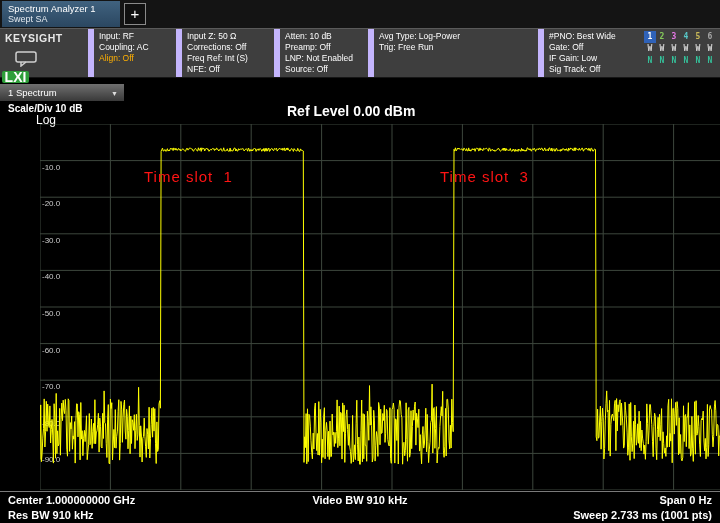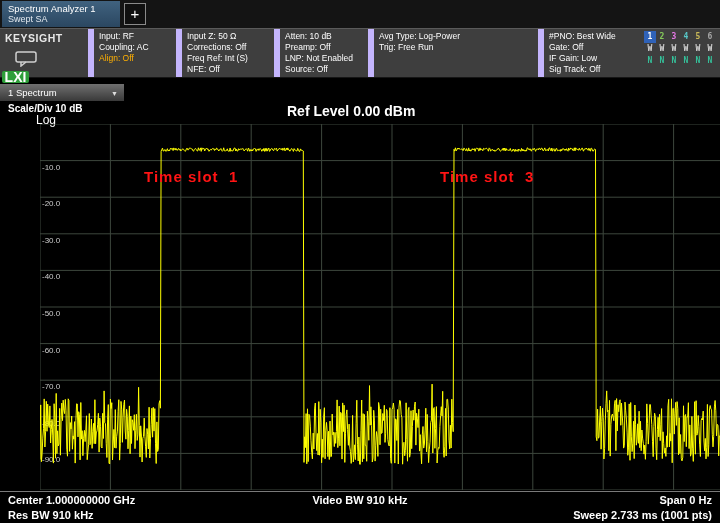--- a/index.html
+++ b/index.html
@@ -44,21 +44,21 @@
   .measbtn .arrow { position:absolute; right:6px; top:1px; font-size:7px; color:#ddd; }
 
   
   .scaleline { position:absolute; top:103px; left:8px; color:#fff; font-size:10px; font-weight:bold; }
   .reflevel  { position:absolute; top:103px; left:287px; color:#fff; font-size:14px; font-weight:bold; }
   .loglabel  { position:absolute; top:113px; left:4px; color:#fff; font-size:12px;margin-left:32px; }
 
   
   .graph { position:absolute; left:8px; top:124px; width:704px; height:366px;padding-left:32px; }
   .graph svg { display:block; width:704px; height:366px; }
-  .ann { position:absolute; color:#ff1414; font-size:15px; font-weight:bold;
+  .ann { position:absolute; color:#ff1414; font-size:15px; font-weight:normal;
          letter-spacing:1px; white-space:pre; }
   .ann1 { left:136px; top:44px; }
   .ann2 { left:432px; top:44px; }
 
   
   .footer { position:absolute; left:0; right:0; top:491px; height:32px; background:#000;
             border-top:1px solid #7a7a7a; color:#fff; font-weight:bold; font-size:11px; }
   .frow { position:relative; height:15px; }
   .frow .fleft   { position:absolute; left:8px;  top:2px; }
   .frow .fcenter { position:absolute; left:50%; transform:translateX(-50%); top:2px; }

